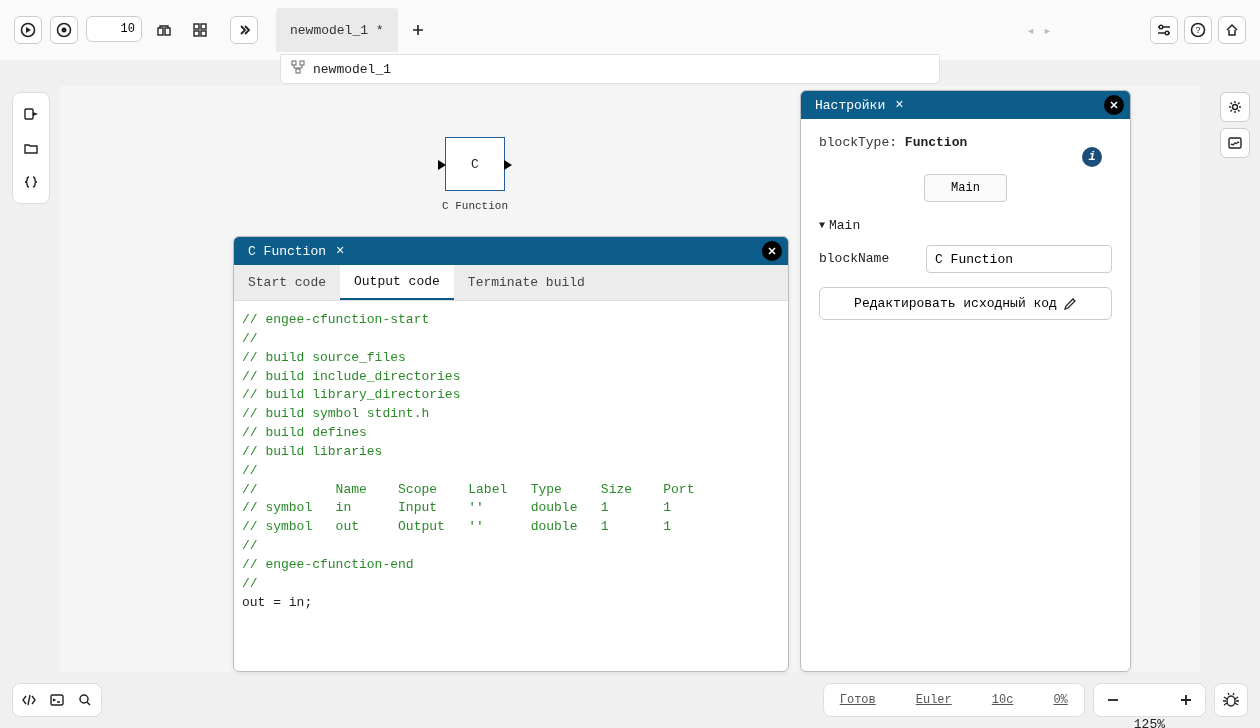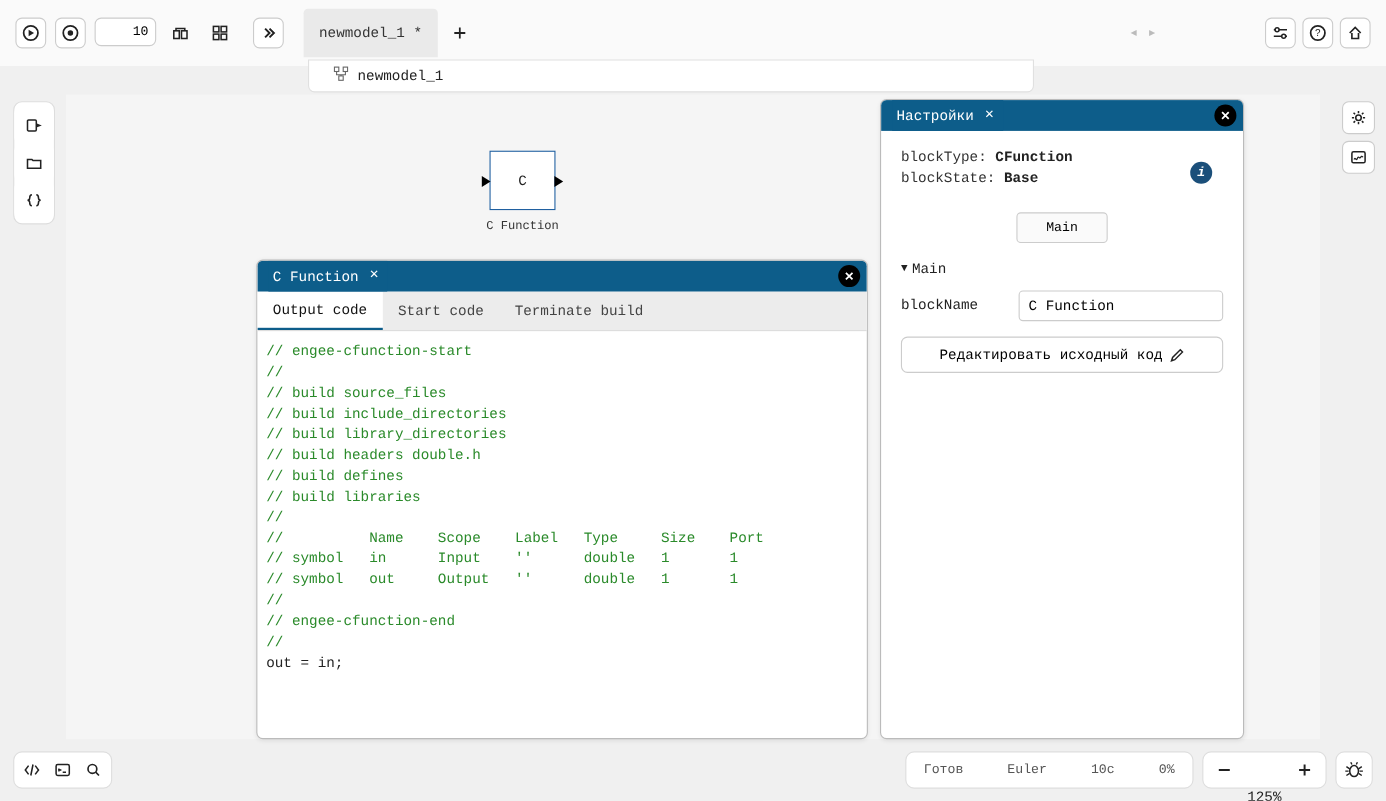--- a/index.html
+++ b/index.html
@@ -87,21 +87,21 @@
   position: absolute;
   top: 54px;
   left: 280px;
   width: 660px;
   height: 30px;
   background: #fff;
   border: 1px solid #e0e0e0;
   border-radius: 0 0 6px 6px;
   display: flex;
   align-items: center;
-  padding: 0 22px;
+  padding: 0 10px;
   gap: 8px;
   font-size: 13px;
 }
 
 
 .left-toolbar {
   position: absolute;
   left: 12px;
   top: 92px;
   width: 38px;
@@ -364,20 +364,21 @@
   background: #fff;
   border: 1px solid #ddd;
   border-radius: 8px;
   height: 34px;
   display: flex;
   align-items: center;
   padding: 0 16px;
   gap: 40px;
   font-size: 12px;
   color: #555;
+  text-decoration: underline;
 }
 .zoom-pill {
   background: #fff;
   border: 1px solid #ddd;
   border-radius: 8px;
   height: 34px;
   display: flex;
   align-items: center;
   padding: 0 8px;
   gap: 10px;
@@ -527,30 +528,30 @@
       <span class="title">C Function</span>
       <span class="close-x">×</span>
     </span>
     <span class="close-circle">
       <svg width="12" height="12" viewBox="0 0 12 12">
           <path d="M3 3l6 6M9 3l-6 6" stroke="#fff" stroke-width="1.6"></path>
         </svg>
     </span>
   </div>
   <div class="code-tabs">
+    <div class="code-tab">Start code</div>
     <div class="code-tab active">Output code</div>
-    <div class="code-tab">Start code</div>
     <div class="code-tab">Terminate build</div>
   </div>
   <div class="code-body"><span class="cmt">// engee-cfunction-start</span>
 <span class="cmt">//</span>
 <span class="cmt">// build source_files</span>
 <span class="cmt">// build include_directories</span>
 <span class="cmt">// build library_directories</span>
-<span class="cmt">// build headers double.h</span>
+<span class="cmt">// build symbol stdint.h</span>
 <span class="cmt">// build defines</span>
 <span class="cmt">// build libraries</span>
 <span class="cmt">//</span>
 <span class="cmt">//          Name    Scope    Label   Type     Size    Port</span>
 <span class="cmt">// symbol   in      Input    ''      double   1       1</span>
 <span class="cmt">// symbol   out     Output   ''      double   1       1</span>
 <span class="cmt">//</span>
 <span class="cmt">// engee-cfunction-end</span>
 <span class="cmt">//</span>
 <span class="stmt">out = in;</span></div>
@@ -564,25 +565,21 @@
     </span>
     <span class="close-circle">
       <svg width="12" height="12" viewBox="0 0 12 12">
           <path d="M3 3l6 6M9 3l-6 6" stroke="#fff" stroke-width="1.6"></path>
         </svg>
     </span>
   </div>
   <div class="settings-body">
     <div class="meta-line">
       <span class="label">blockType:</span>
-      <span class="val">CFunction</span>
-    </div>
-    <div class="meta-line">
-      <span class="label">blockState:</span>
-      <span class="val">Base</span>
+      <span class="val">Function</span>
     </div>
     <div class="info-badge">i</div>
 
     <button class="mode-button">Main</button>
 
     <div class="section-header">
       <span class="caret">▼</span>
       <span>Main</span>
     </div>
 

